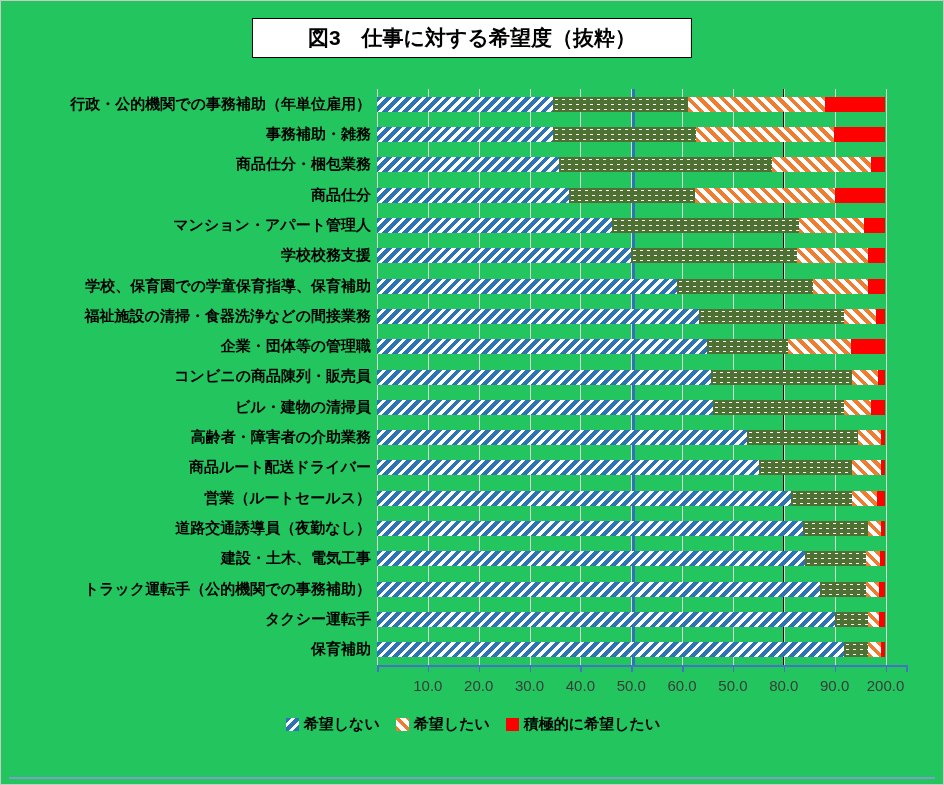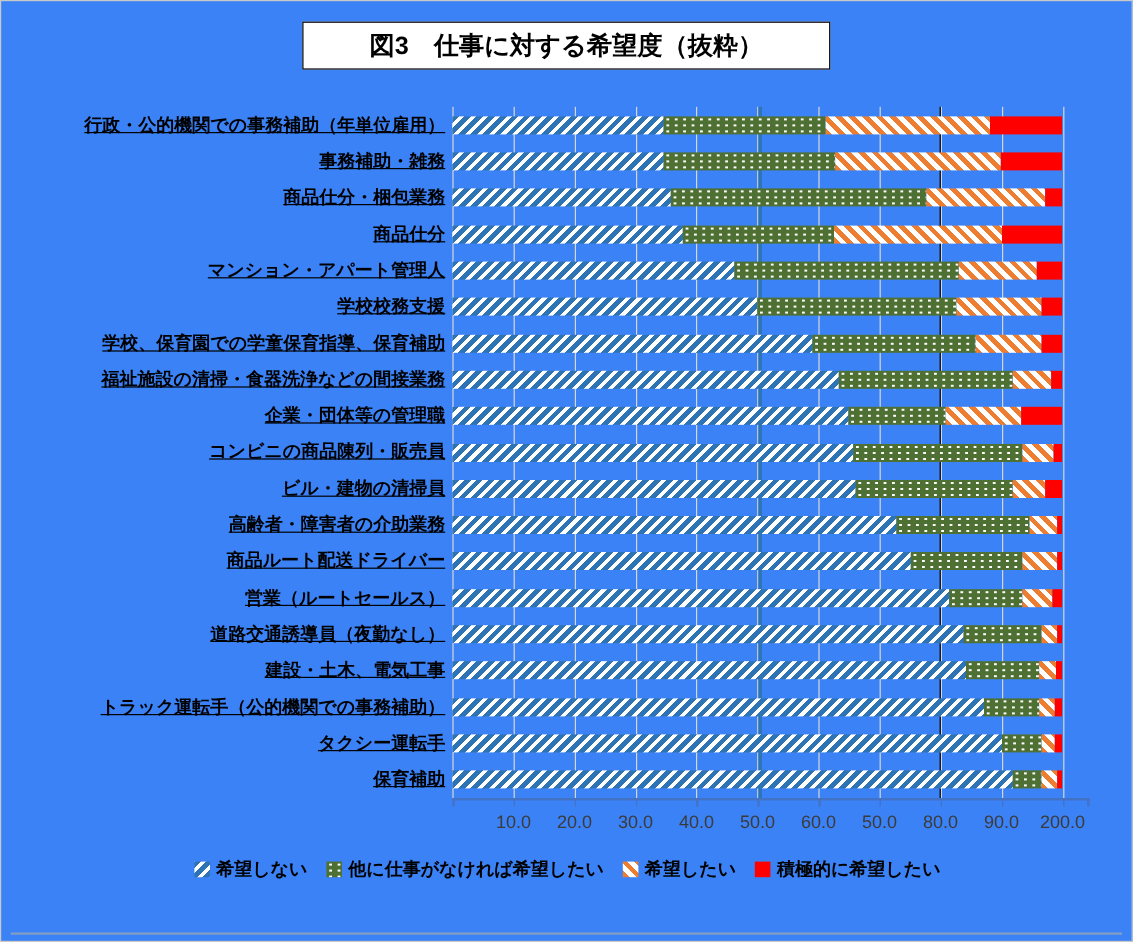--- a/index.html
+++ b/index.html
@@ -1,18 +1,18 @@
 <!DOCTYPE html>
 <html><head>
 <meta charset="utf-8">
 <style>
   html,body{margin:0;padding:0;background:#fff;}
   *{box-sizing:border-box;}
   .frame{
-    position:relative;width:944px;height:785px;background:#3b82f6;
+    position:relative;width:944px;height:785px;background:#22c55e;
     border:1px solid #c9c9c9;overflow:hidden;
     font-family:"Liberation Sans","DejaVu Sans",sans-serif;
   }
   .title-box{
     position:absolute;top:17px;left:50%;transform:translateX(-50%);
     border:1px solid #000;padding:5px 55px;white-space:nowrap;
     font-size:21px;font-weight:bold;color:#000;background:#fff;
   }
   
   .plot{position:absolute;left:376px;top:88px;width:530px;height:576px;}
@@ -26,21 +26,21 @@
   .p3{background:#FF0000;}
   .xaxis-line{position:absolute;left:376px;top:664px;width:530px;height:2px;background:#4472C4;}
   .xtick{position:absolute;top:664px;width:1.5px;height:7px;background:#4472C4;}
   .xtick-label{
     position:absolute;top:676px;width:64px;margin-left:-32px;text-align:center;
     font-size:15px;color:#3b3b3b;
   }
   .ylabels{position:absolute;left:8px;top:88px;width:362px;}
   .ylabel{
     position:absolute;left:0;width:100%;display:flex;align-items:center;justify-content:flex-end;
-    font-size:15px;font-weight:bold;color:#000;white-space:nowrap;text-decoration:underline;
+    font-size:15px;font-weight:bold;color:#000;white-space:nowrap;
   }
   .legend{
     position:absolute;left:0;top:714px;width:944px;display:flex;
     justify-content:center;align-items:center;gap:16px;
   }
   .legend-item{display:flex;align-items:center;gap:5px;font-size:15px;font-weight:bold;color:#000;white-space:nowrap;}
   .swatch{width:13px;height:13px;flex:0 0 13px;}
   .bottom-rule{position:absolute;left:8px;right:8px;top:776px;height:2px;background:#7f9dc9;}
 </style>
 </head>
@@ -226,24 +226,20 @@
       <div class="xtick-label" style="left: 833.65px;">90.0</div>
       <div class="xtick-label" style="left: 884.5px;">200.0</div>
     </div>
 
   <div class="legend" id="legend">
       <div class="legend-item">
         <span class="swatch p0"></span>
         <span>希望しない</span>
       </div>
       <div class="legend-item">
-        <span class="swatch p1"></span>
-        <span>他に仕事がなければ希望したい</span>
-      </div>
-      <div class="legend-item">
         <span class="swatch p2"></span>
         <span>希望したい</span>
       </div>
       <div class="legend-item">
         <span class="swatch p3"></span>
         <span>積極的に希望したい</span>
       </div>
     </div>
 
   <div class="bottom-rule"></div>

